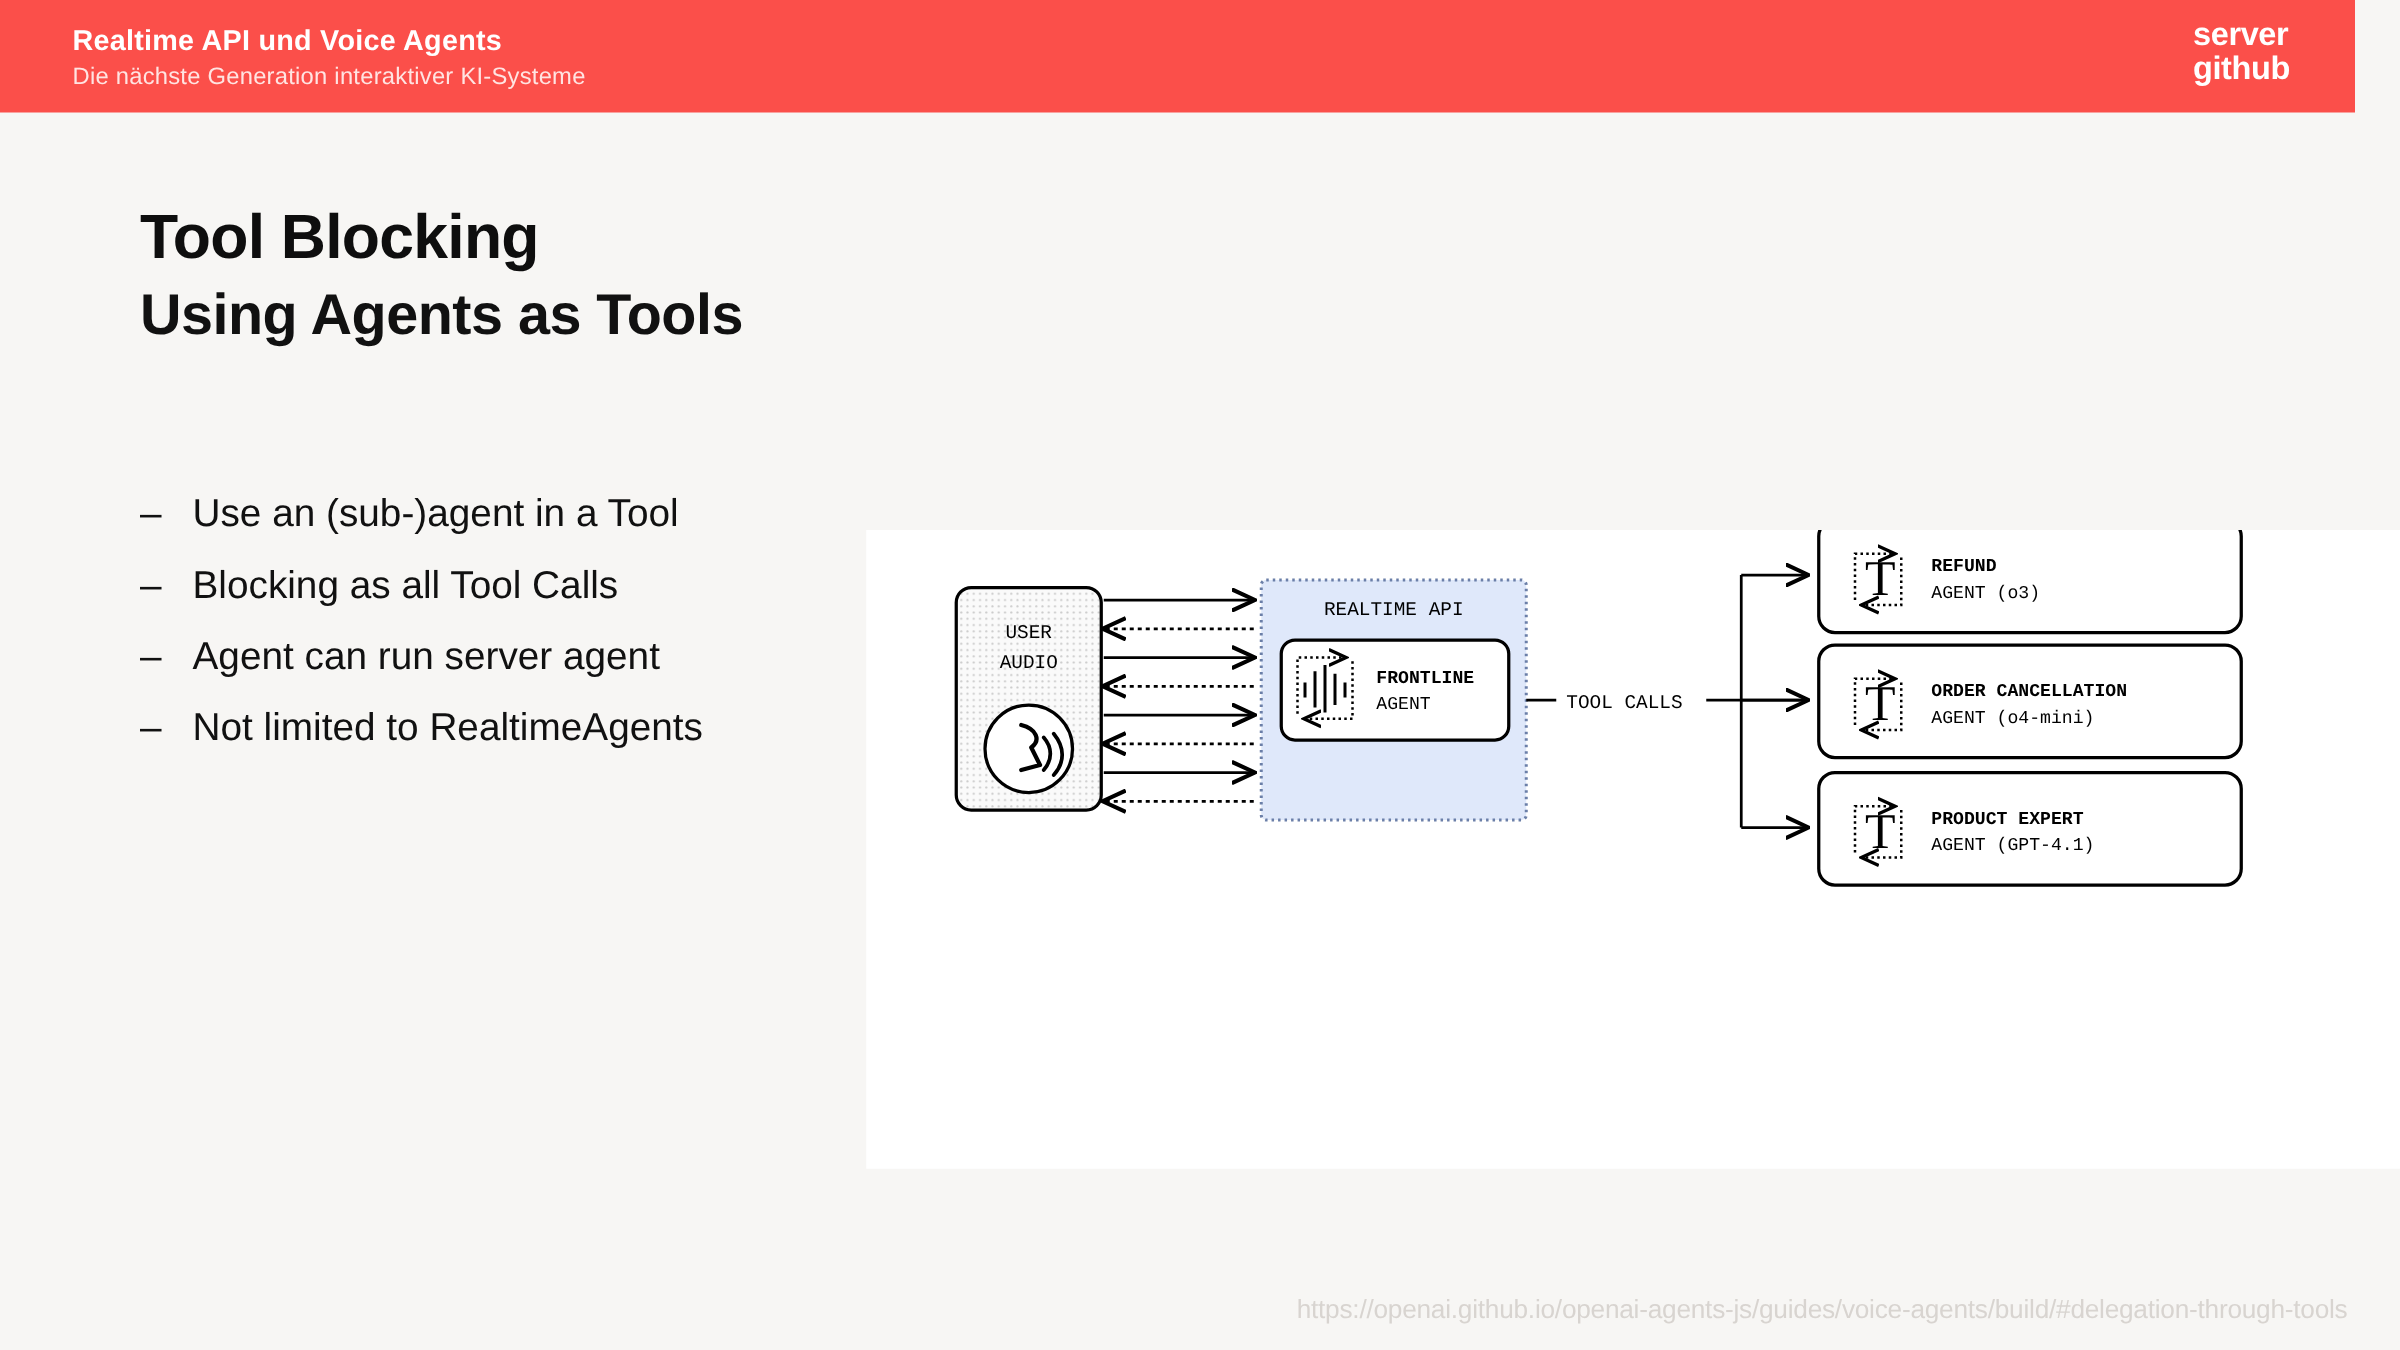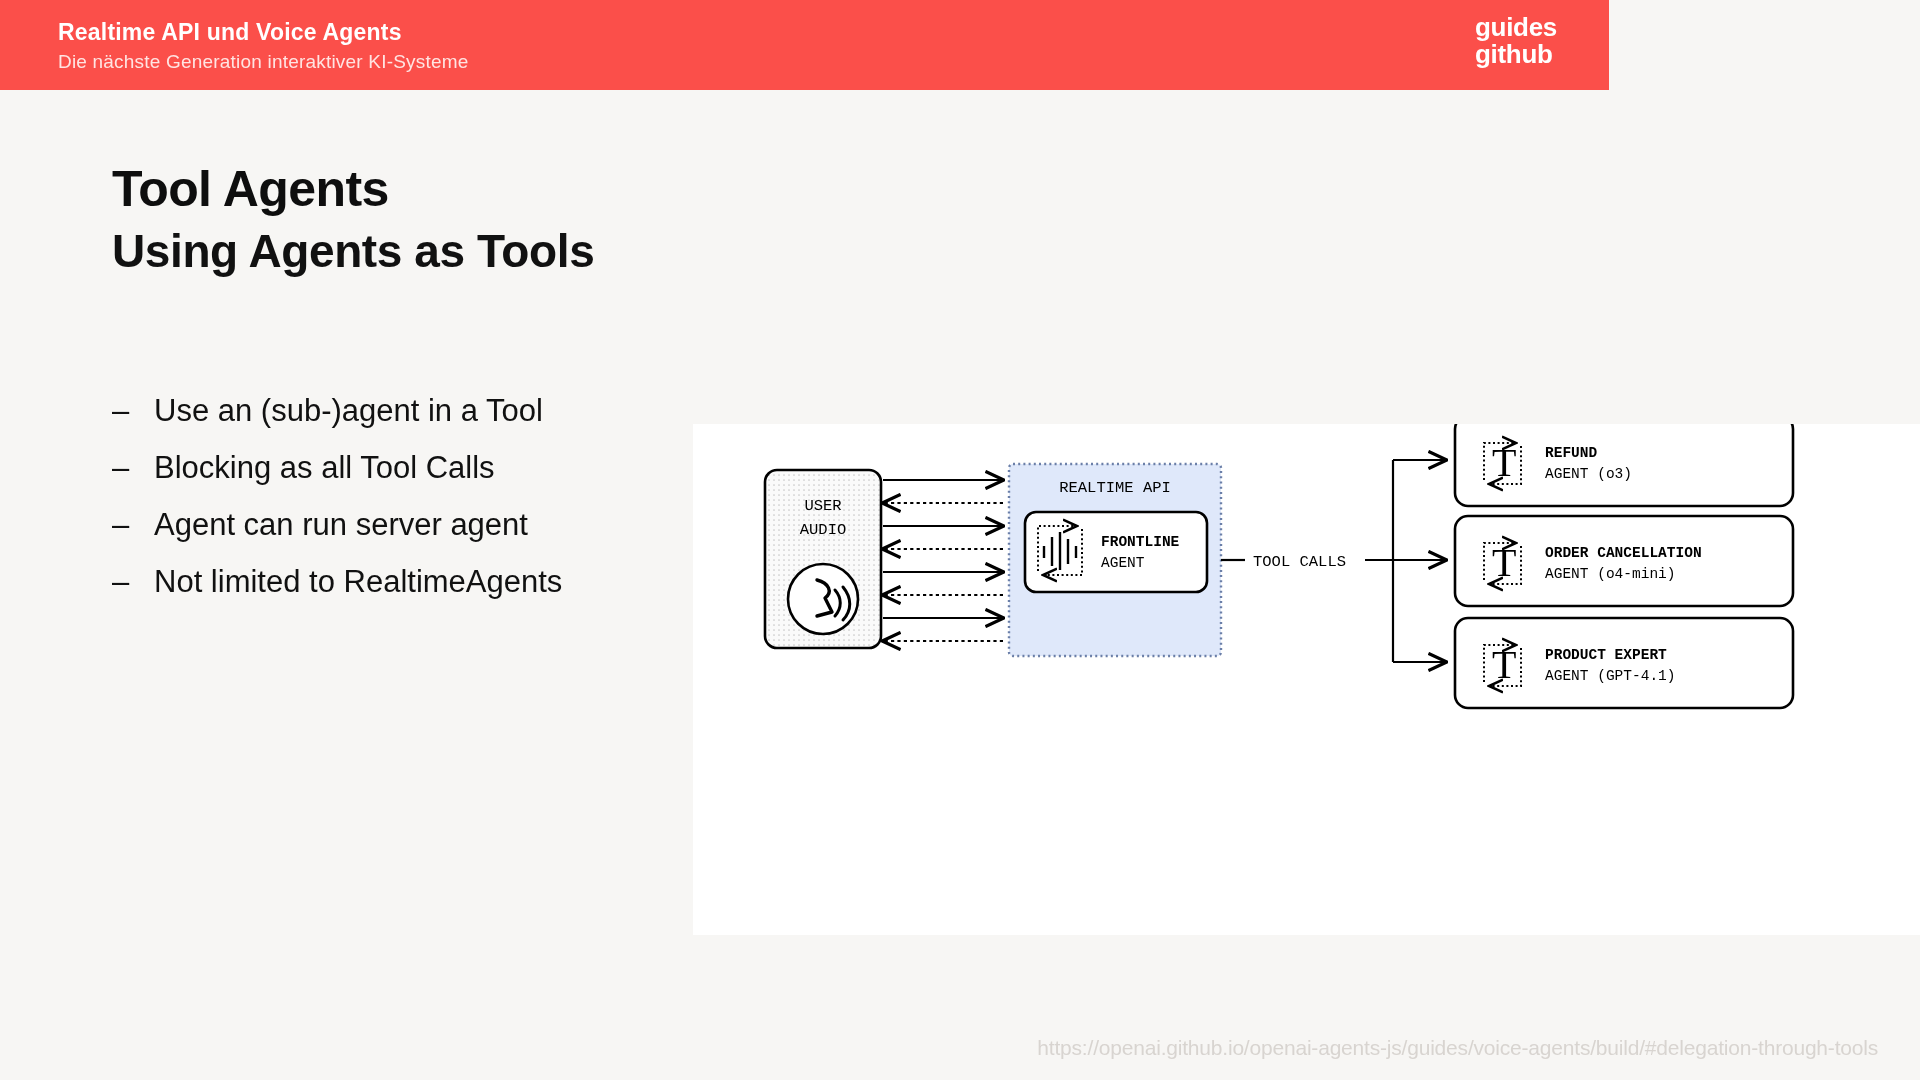--- a/index.html
+++ b/index.html
@@ -12,21 +12,21 @@
     background: #f7f6f4;
     font-family: "Liberation Sans", sans-serif;
     overflow: hidden;
     position: relative;
   }
 
   
   .header {
     position: absolute;
     left: 0; top: 0;
-    width: 1609px;
+    width: 1884px;
     height: 90px;
     background: #fb4f4a;
     box-sizing: border-box;
   }
   .header-titles {
     position: absolute;
     left: 58px;
     top: 18px;
   }
   .header-title {
@@ -130,27 +130,27 @@
 </style>
 </head>
 <body>
 
 <div class="header">
   <div class="header-titles">
     <div class="header-title">Realtime API und Voice Agents</div>
     <div class="header-subtitle">Die nächste Generation interaktiver KI-Systeme</div>
   </div>
   <div class="logo">
-    <div>guides</div>
+    <div>server</div>
     <div>github</div>
   </div>
 </div>
 
 <div class="slide-title-block">
-  <div class="slide-title">Tool Agents</div>
+  <div class="slide-title">Tool Blocking</div>
   <div class="slide-subtitle">Using Agents as Tools</div>
 </div>
 
 <div class="bullets">
   <div class="bullet">
     <span class="bullet-dash">–</span>
     <span>Use an (sub-)agent in a Tool</span>
   </div>
   <div class="bullet">
     <span class="bullet-dash">–</span>

